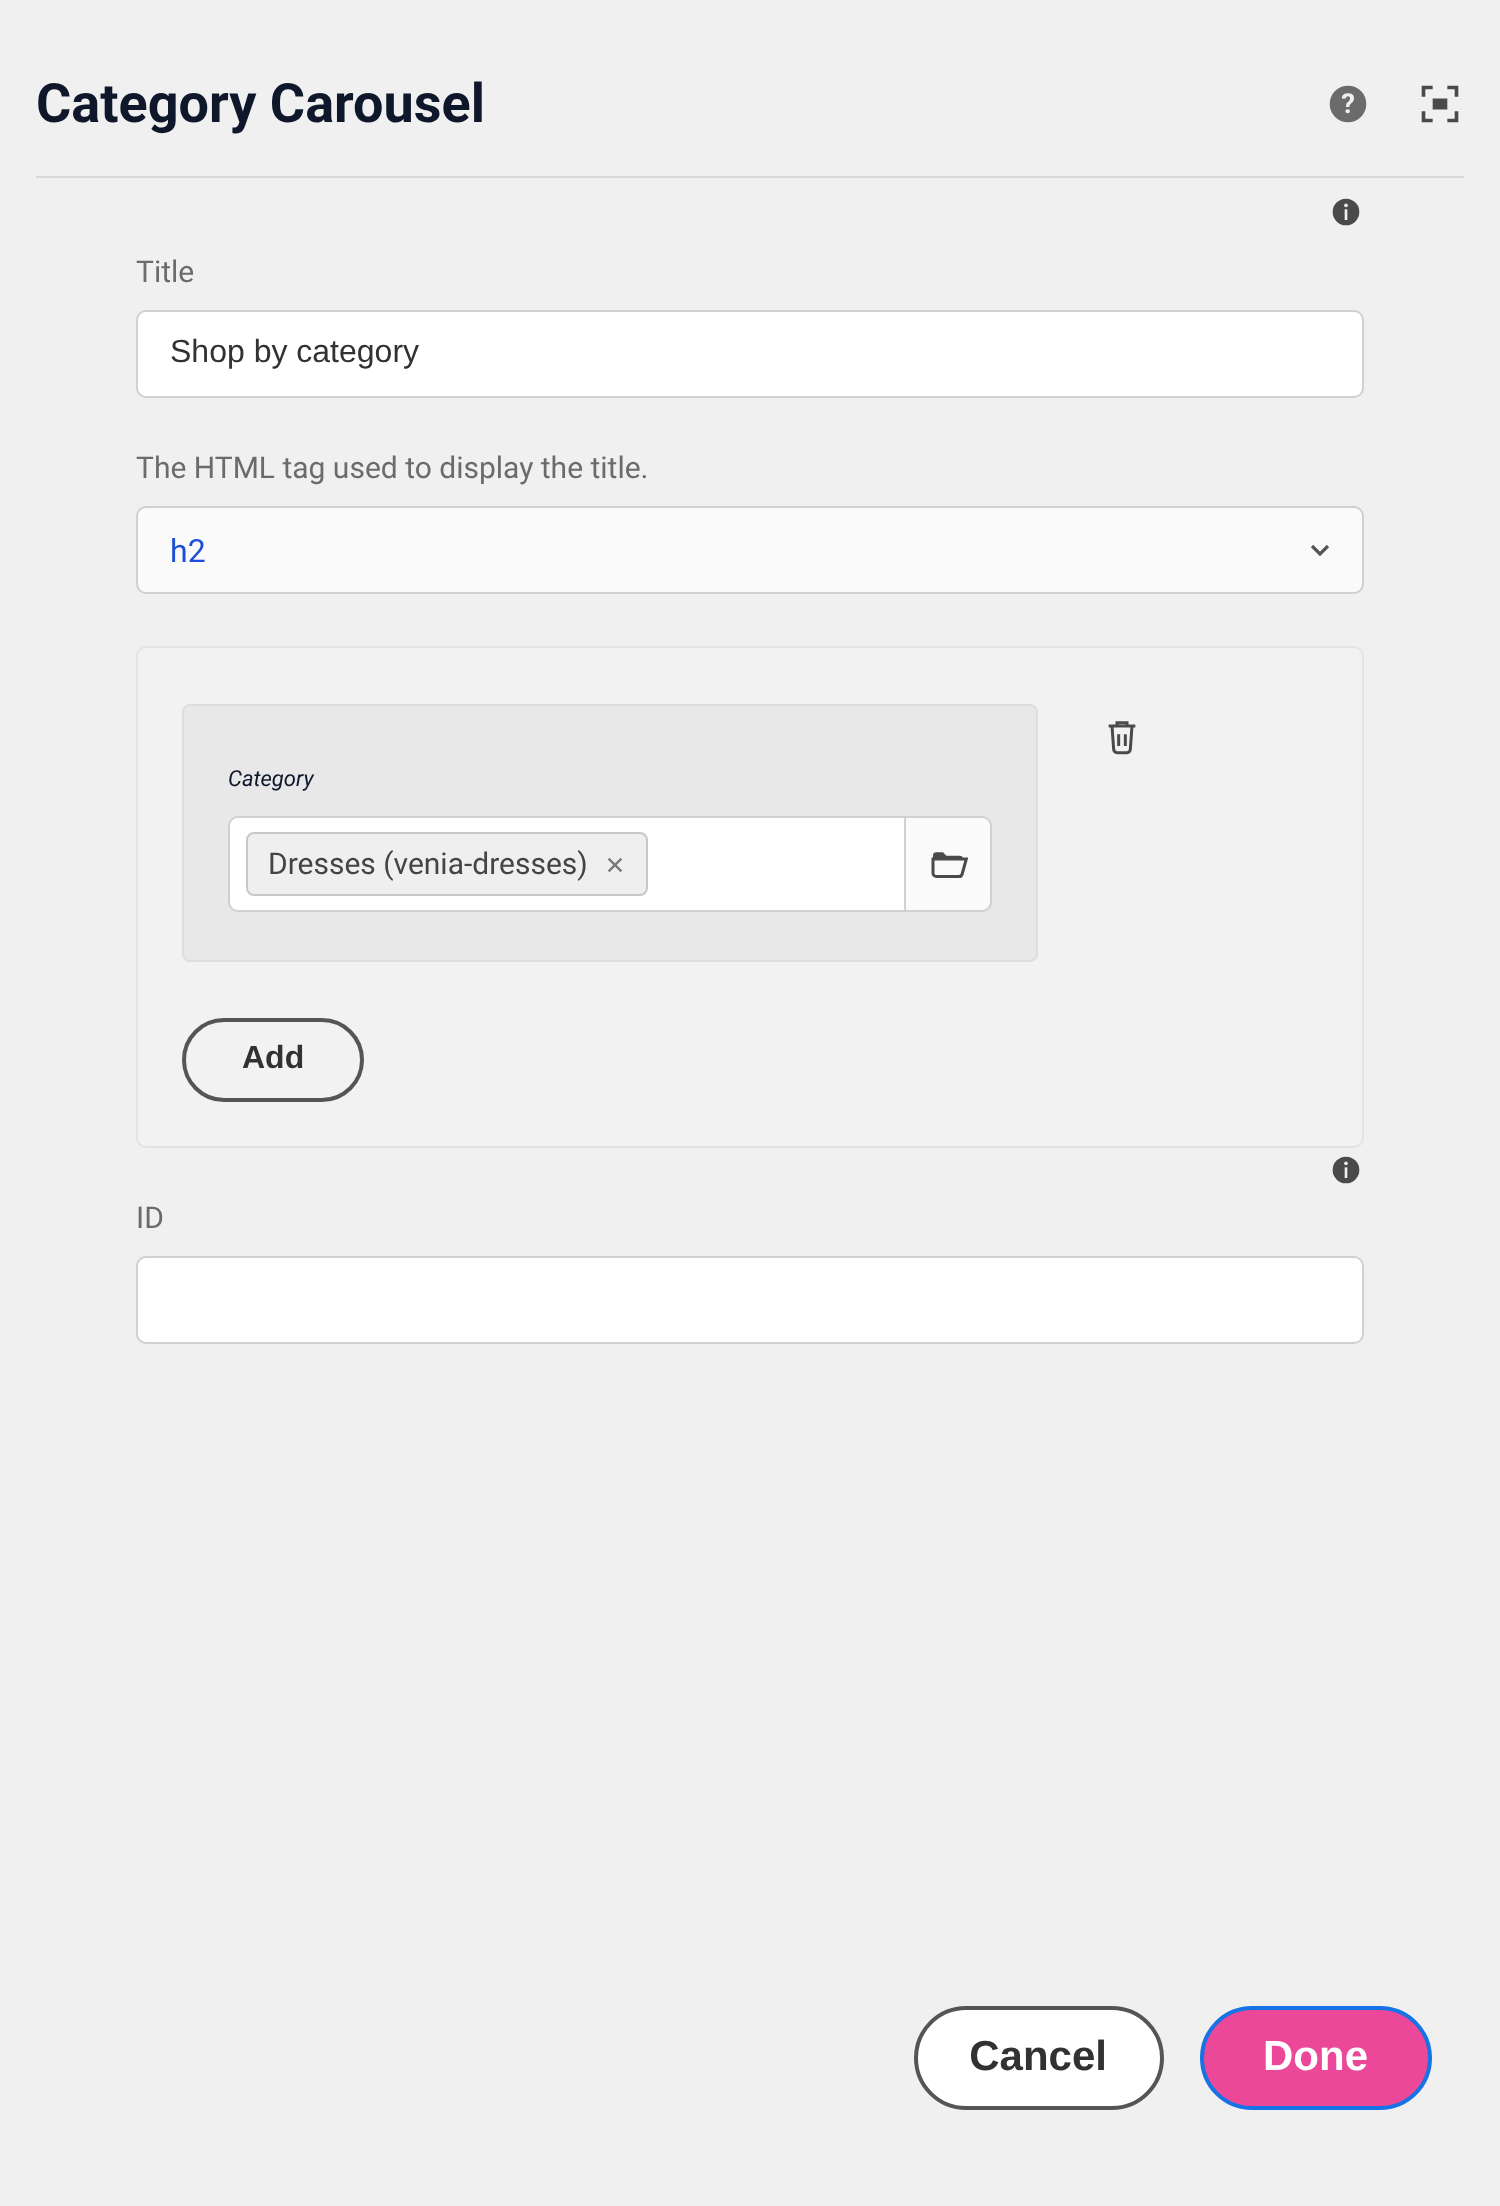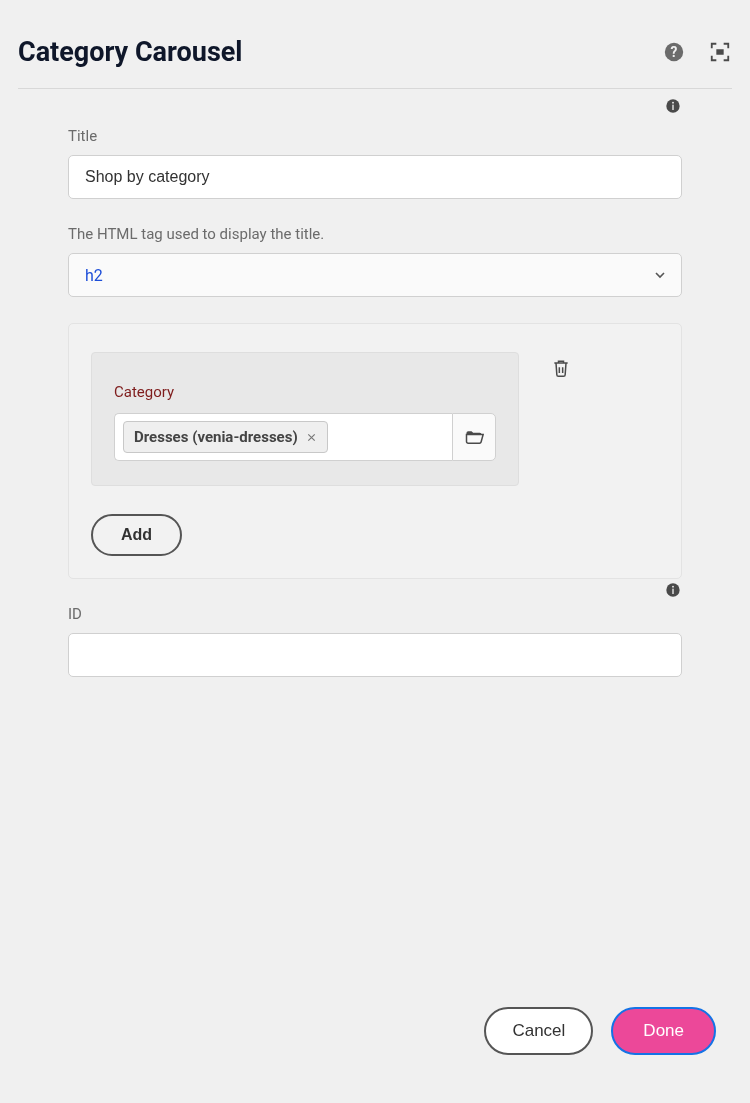--- a/index.html
+++ b/index.html
@@ -139,40 +139,40 @@
     margin-top: 4px;
     width: 24px;
     height: 24px;
     display: flex;
     align-items: center;
     justify-content: center;
     cursor: pointer;
     color: #4a4a4a;
   }
   .sublabel {
-    font-size: 15px;
-    color: #7f1d1d;
+    font-size: 11px;
+    color: #0f172a;
     margin-bottom: 12px;
     display: block;
+    font-style: italic;
   }
   .input-group {
     display: flex;
     width: 100%;
   }
   .tag-input {
     flex: 1;
     min-height: 48px;
     background: #fff;
     border: 1px solid #d0d0d0;
     border-right: none;
     border-radius: 5px 0 0 5px;
     padding: 6px 8px;
     display: flex;
     align-items: center;
-    font-weight: bold;
   }
   .tag {
     display: inline-flex;
     align-items: center;
     gap: 8px;
     background: #efefef;
     border: 1px solid #c8c8c8;
     border-radius: 4px;
     padding: 6px 10px;
     font-size: 15px;
@@ -224,22 +224,22 @@
   .footer {
     position: absolute;
     right: 34px;
     bottom: 48px;
     display: flex;
     gap: 18px;
   }
   .btn {
     border-radius: 999px;
     padding: 12px 26px;
-    font-size: 17px;
-    font-weight: 400;
+    font-size: 21px;
+    font-weight: 700;
     cursor: pointer;
   }
   .btn-cancel {
     background: #fff;
     border: 2px solid #555;
     color: #323232;
   }
   .btn-done {
     background: #ec4899;
     border: 2px solid #1473e6;

